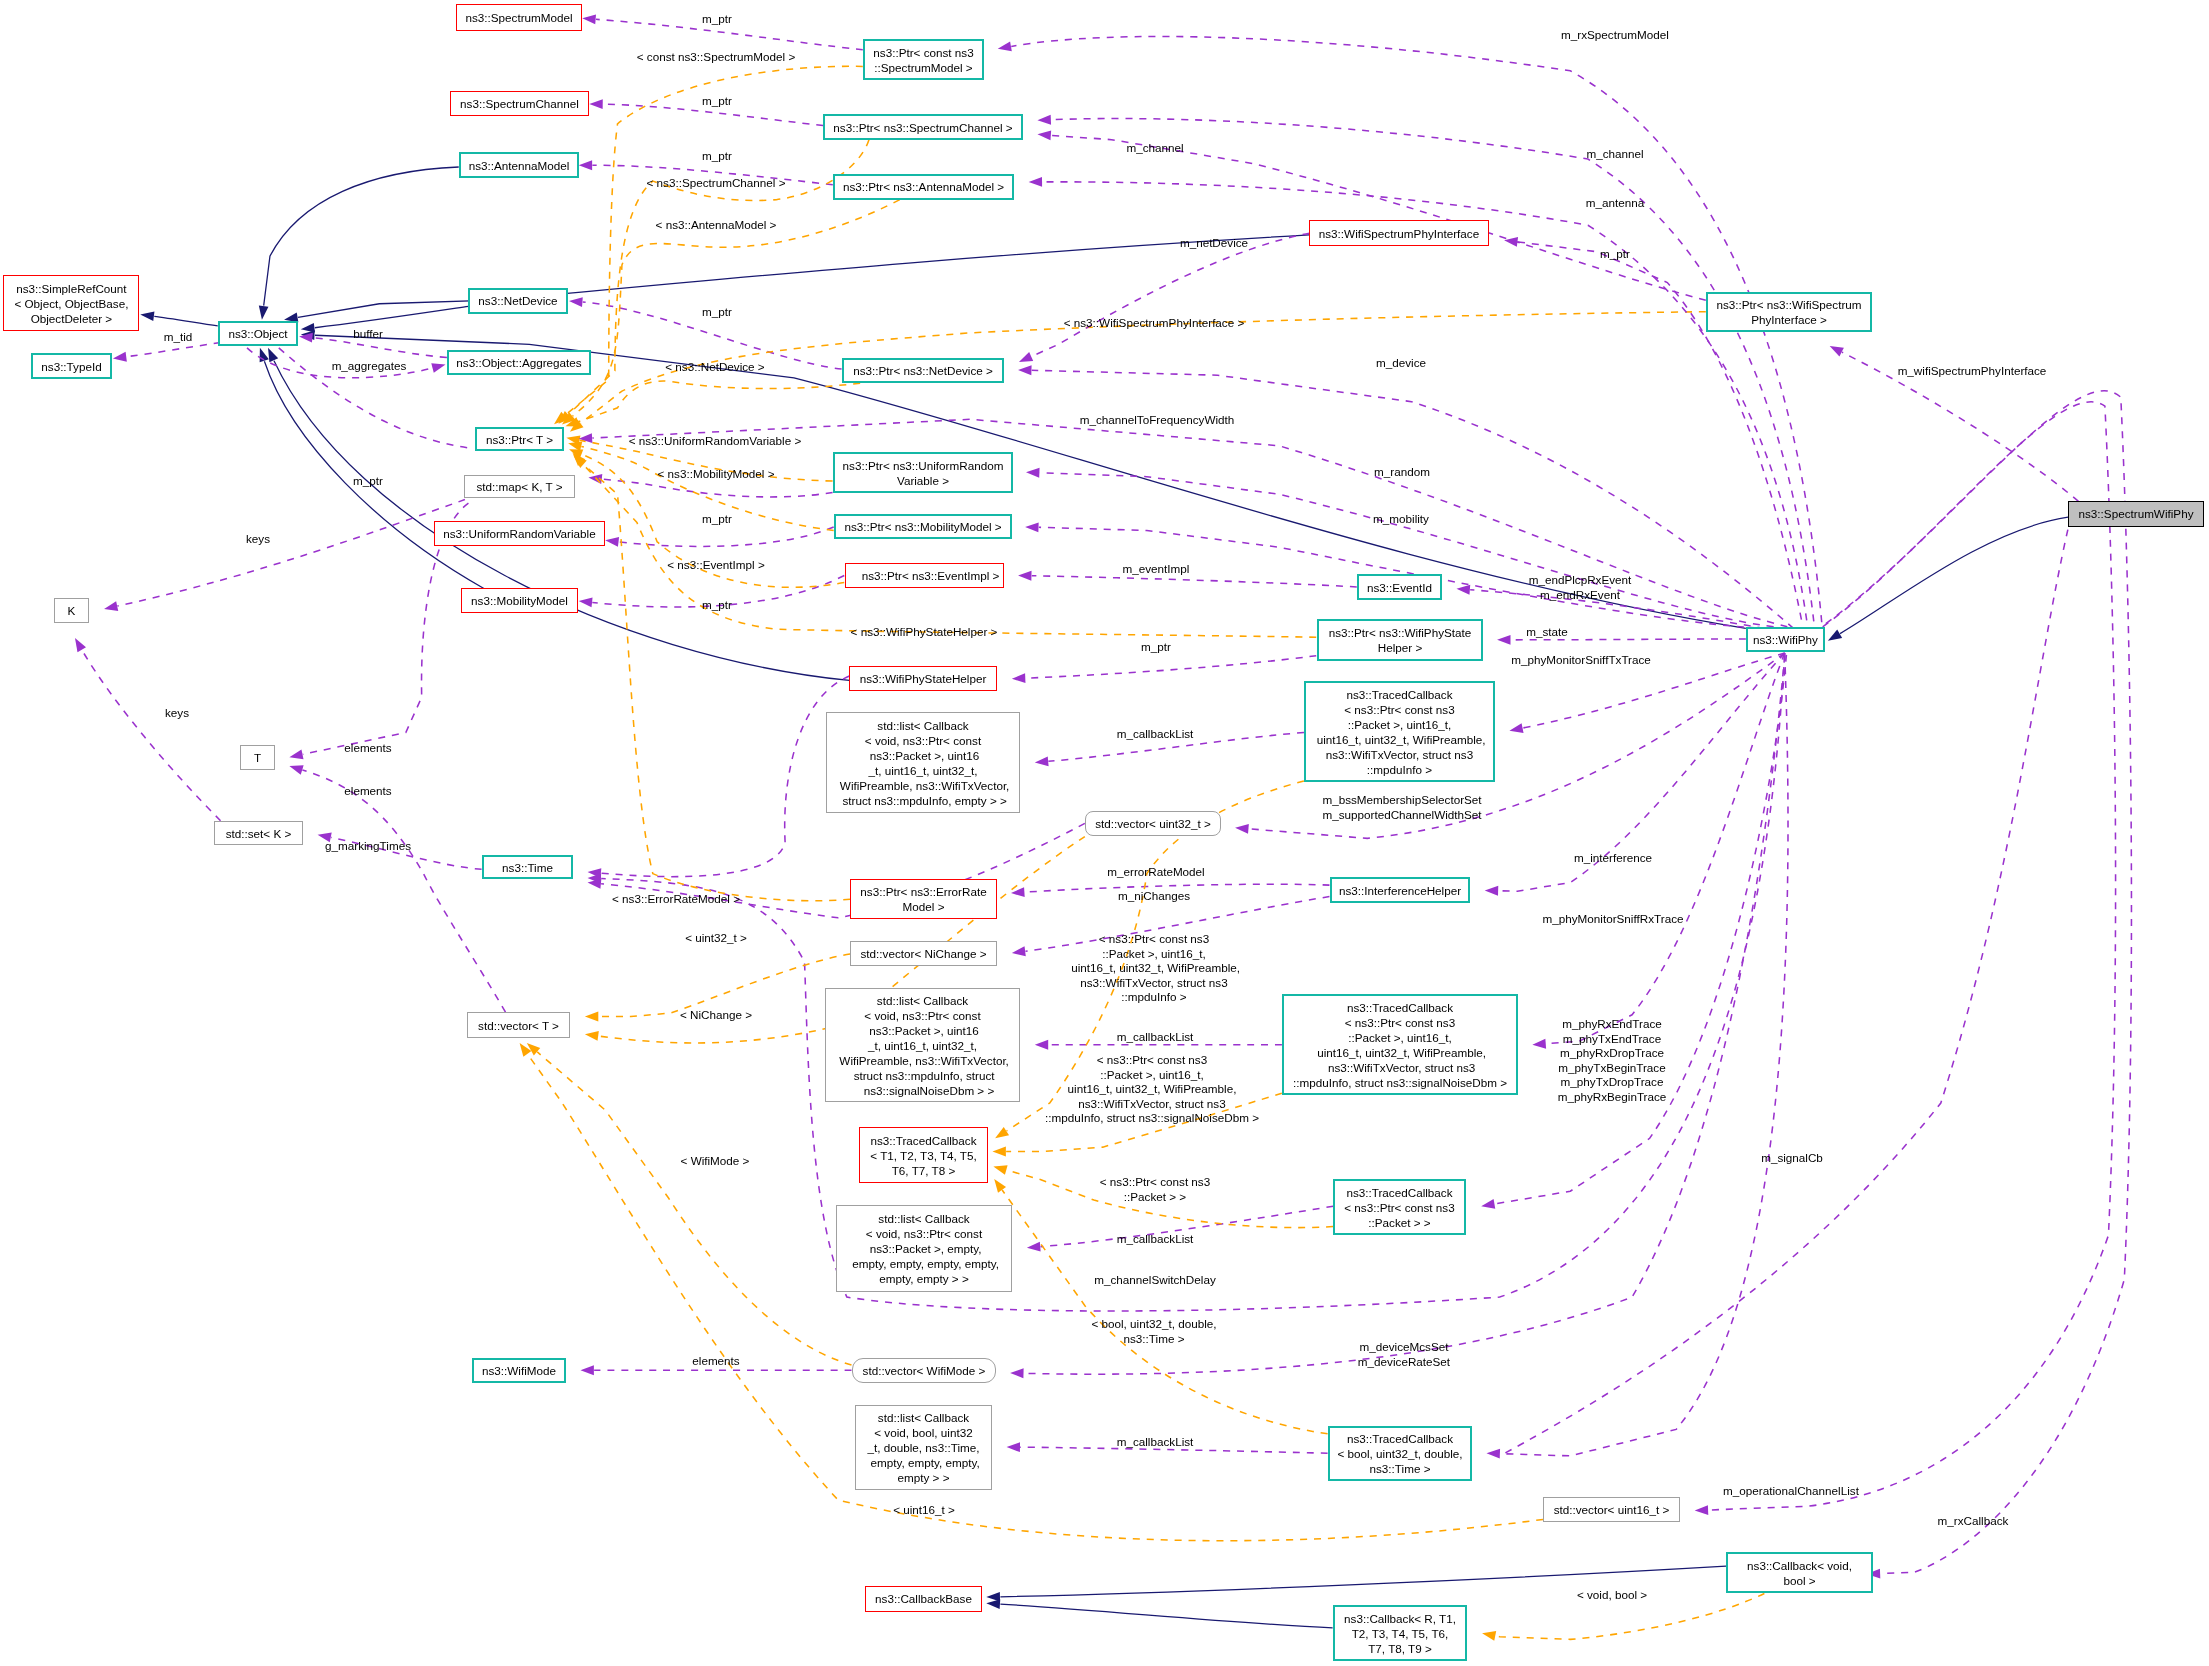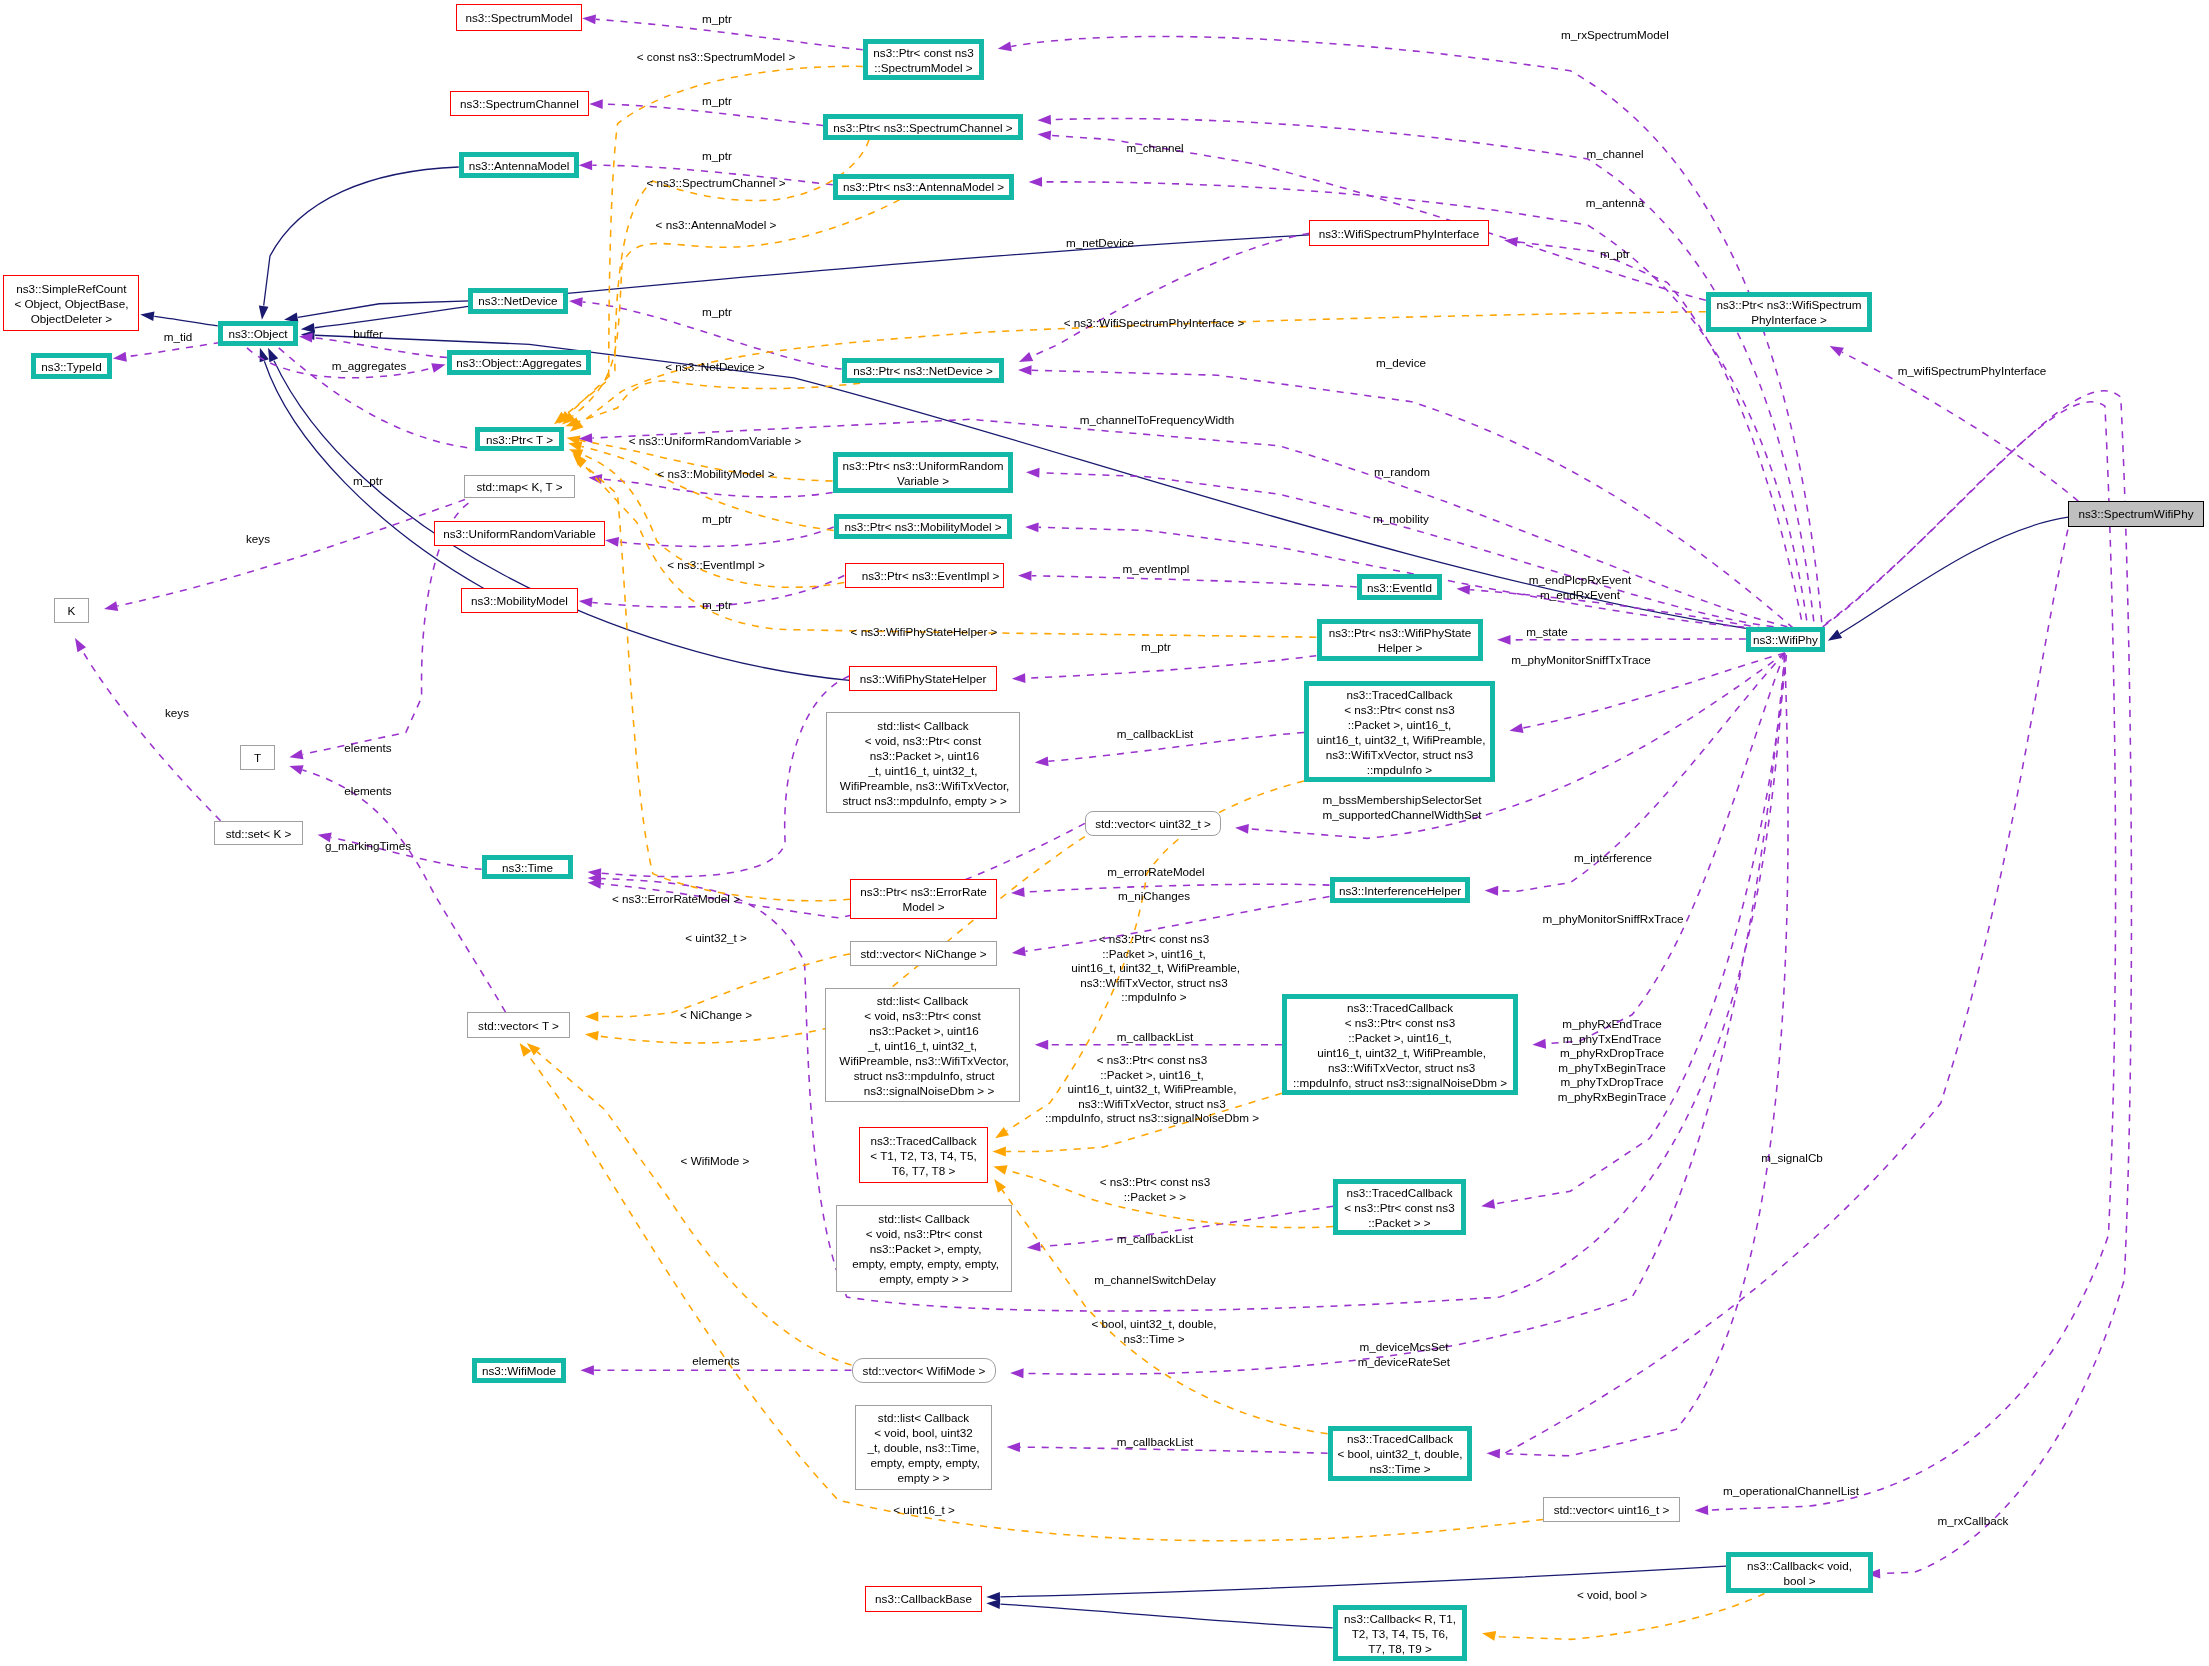--- a/index.html
+++ b/index.html
@@ -5,21 +5,21 @@
 <style>
   html,body{margin:0;padding:0;background:#ffffff;
             -webkit-font-smoothing:antialiased;-moz-osx-font-smoothing:grayscale;}
   #canvas{position:relative;width:2209px;height:1667px;background:#ffffff;
           font-family:"Liberation Sans",sans-serif;overflow:hidden;}
   svg#edgelayer{position:absolute;left:0;top:0;width:2209px;height:1667px;}
   .node{position:absolute;-webkit-font-smoothing:antialiased;box-sizing:border-box;display:flex;flex-direction:column;
         align-items:center;justify-content:center;text-align:center;
         font-size:11.7px;line-height:15px;color:#000;background:#fff;white-space:pre;z-index:5;}
   .node div{width:100%;}
-  .node.black{border:5px solid #14b8a6;}
+  .node.black{border:2px solid #14b8a6;}
   .node.red{border:1.5px solid #ff0000;}
   .node.grey{border:1px solid #a0a0a0;}
   .node.cur{border:1.5px solid #000;background:#bfbfbf;}
   .elabel{position:absolute;font-size:11.7px;line-height:14.6px;color:#000;
           white-space:pre;text-align:center;transform:translate(-50%,-50%);z-index:6;}
 </style>
 </head>
 <body>
 
 <div id="canvas" title="ns3::SpectrumWifiPhy Collaboration diagram">
@@ -253,21 +253,21 @@
     <div class="elabel" style="left: 258px; top: 539px;"><div>keys</div></div>
     <div class="elabel" style="left: 177px; top: 713px;"><div>keys</div></div>
     <div class="elabel" style="left: 924px; top: 632px;"><div>&lt; ns3::WifiPhyStateHelper &gt;</div></div>
     <div class="elabel" style="left: 368px; top: 748px;"><div>elements</div></div>
     <div class="elabel" style="left: 368px; top: 791px;"><div>elements</div></div>
     <div class="elabel" style="left: 368px; top: 846px;"><div>g_markingTimes</div></div>
     <div class="elabel" style="left: 1615px; top: 35px;"><div>m_rxSpectrumModel</div></div>
     <div class="elabel" style="left: 1155px; top: 148px;"><div>m_channel</div></div>
     <div class="elabel" style="left: 1615px; top: 154px;"><div>m_channel</div></div>
     <div class="elabel" style="left: 1615px; top: 203px;"><div>m_antenna</div></div>
-    <div class="elabel" style="left: 1100px; top: 243px;"><div>m_netDevice</div></div>
+    <div class="elabel" style="left: 1214px; top: 243px;"><div>m_netDevice</div></div>
     <div class="elabel" style="left: 1615px; top: 254px;"><div>m_ptr</div></div>
     <div class="elabel" style="left: 1154px; top: 323px;"><div>&lt; ns3::WifiSpectrumPhyInterface &gt;</div></div>
     <div class="elabel" style="left: 1401px; top: 363px;"><div>m_device</div></div>
     <div class="elabel" style="left: 1972px; top: 371px;"><div>m_wifiSpectrumPhyInterface</div></div>
     <div class="elabel" style="left: 1157px; top: 420px;"><div>m_channelToFrequencyWidth</div></div>
     <div class="elabel" style="left: 1402px; top: 472px;"><div>m_random</div></div>
     <div class="elabel" style="left: 1401px; top: 519px;"><div>m_mobility</div></div>
     <div class="elabel" style="left: 1156px; top: 569px;"><div>m_eventImpl</div></div>
     <div class="elabel" style="left: 1580px; top: 588px;"><div>m_endPlcpRxEvent</div><div>m_endRxEvent</div></div>
     <div class="elabel" style="left: 1547px; top: 632px;"><div>m_state</div></div>

